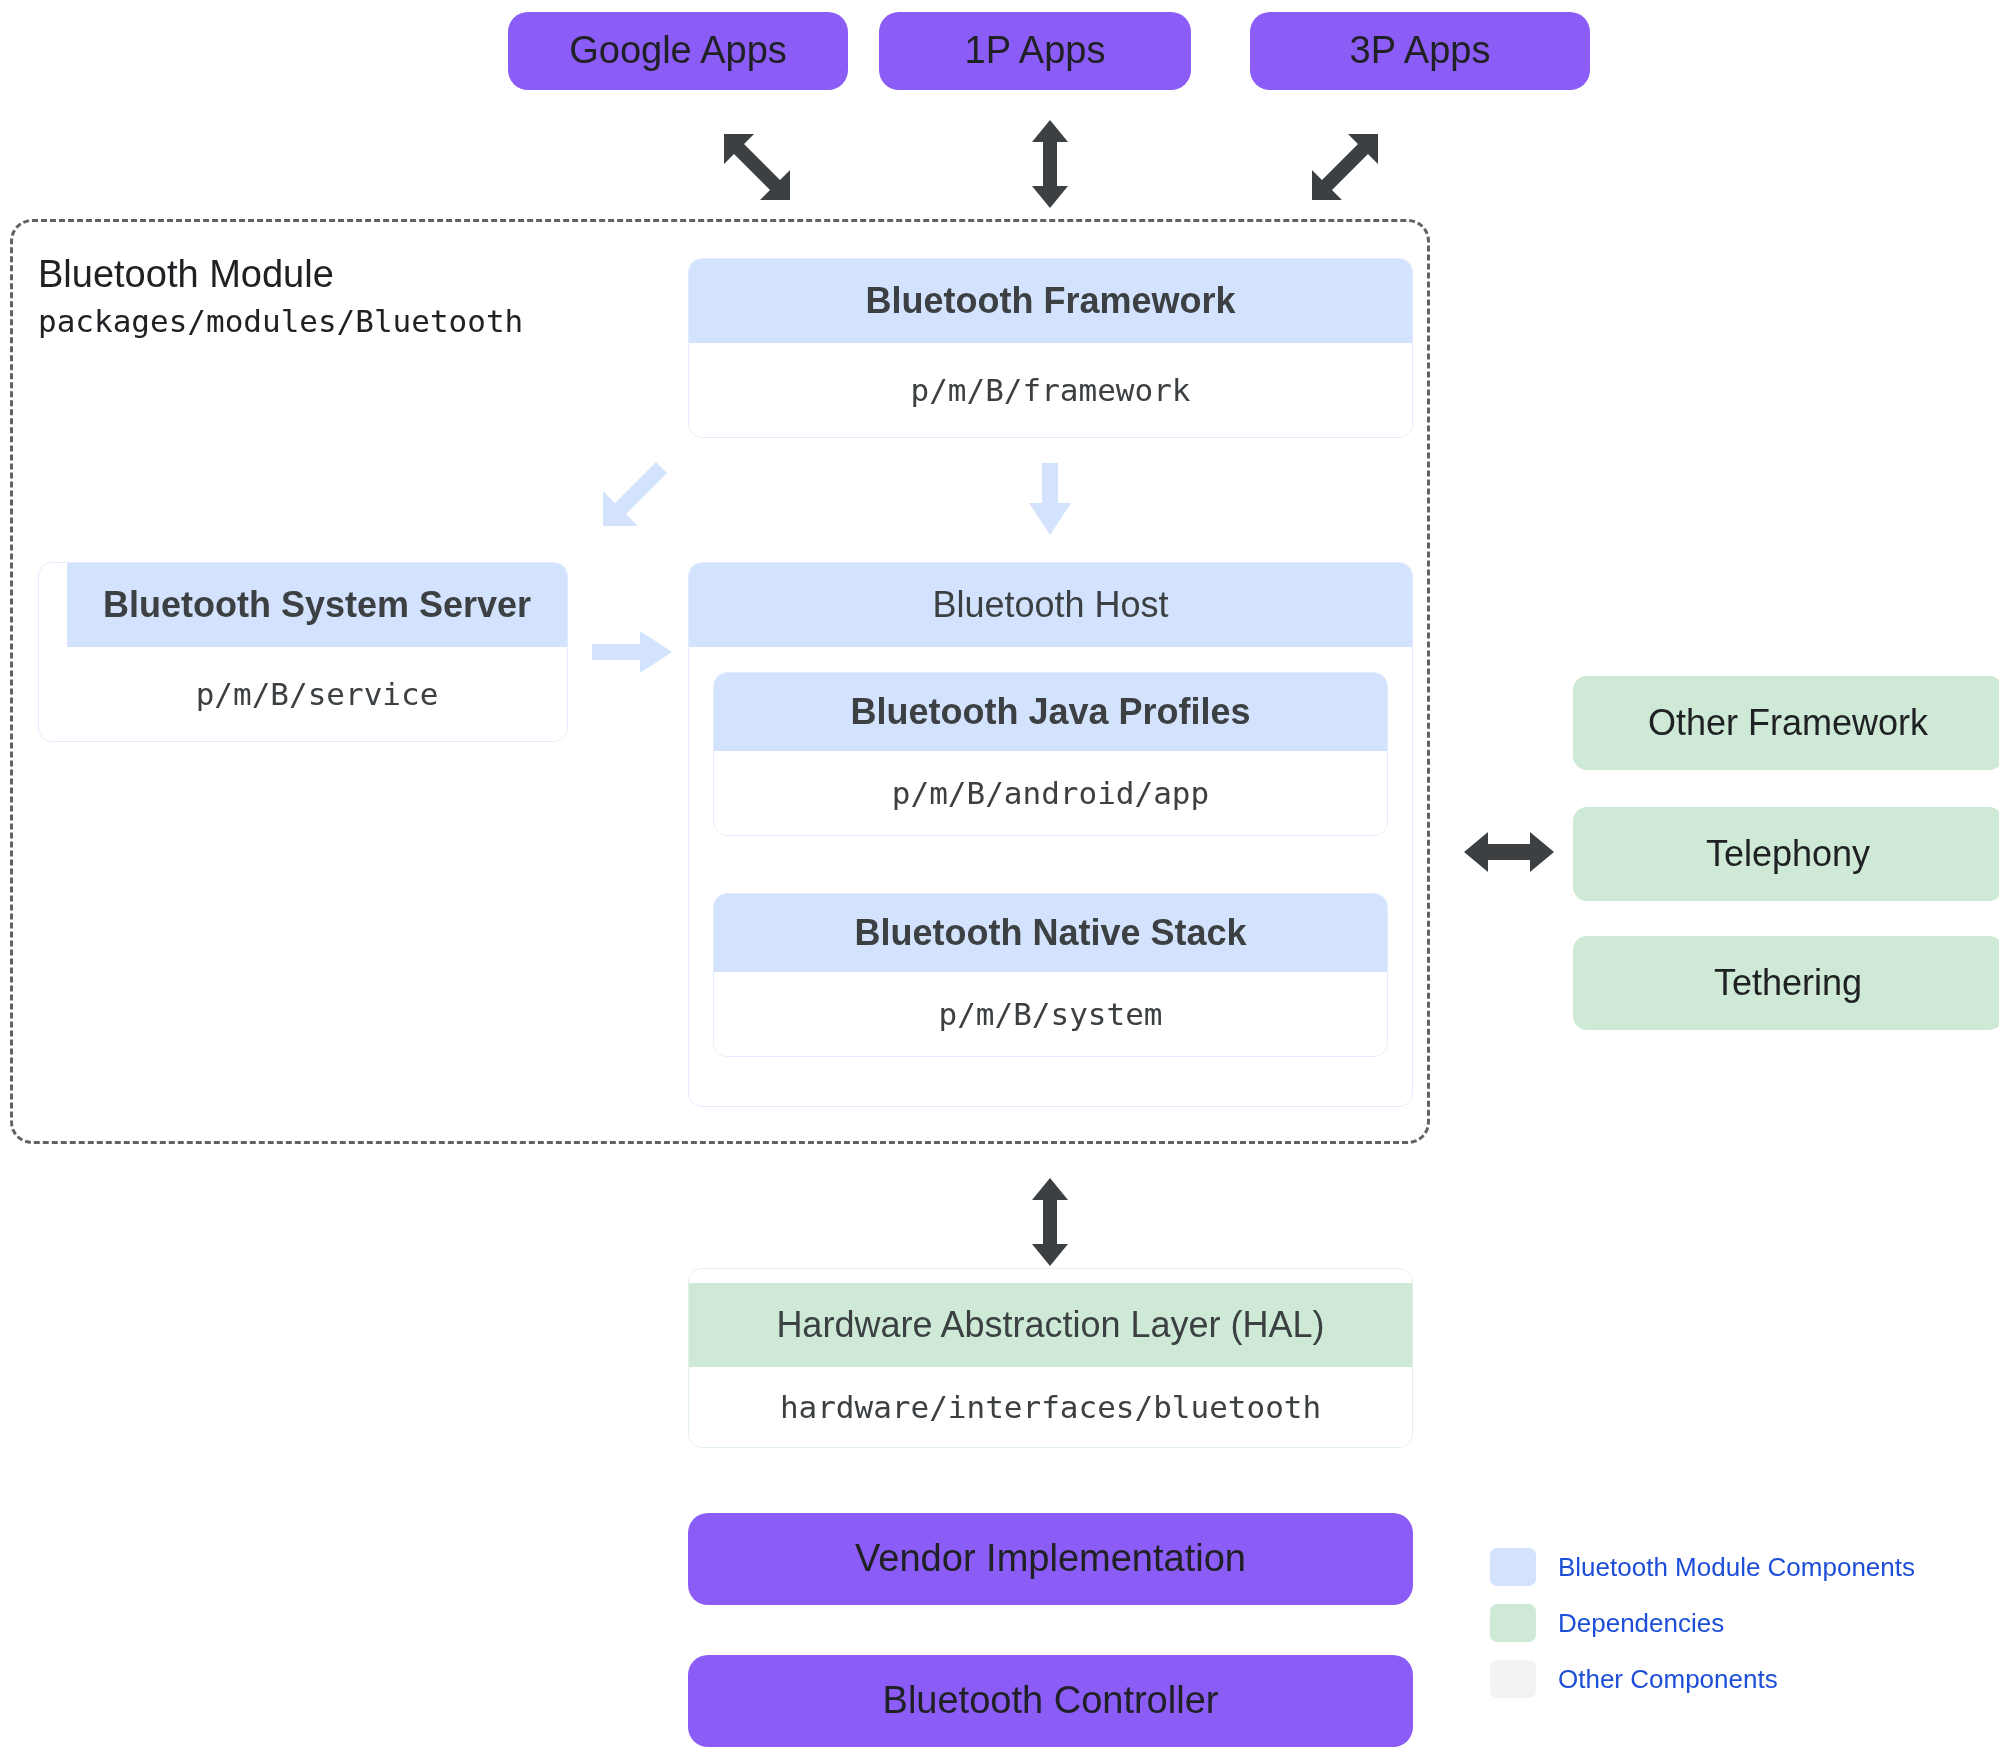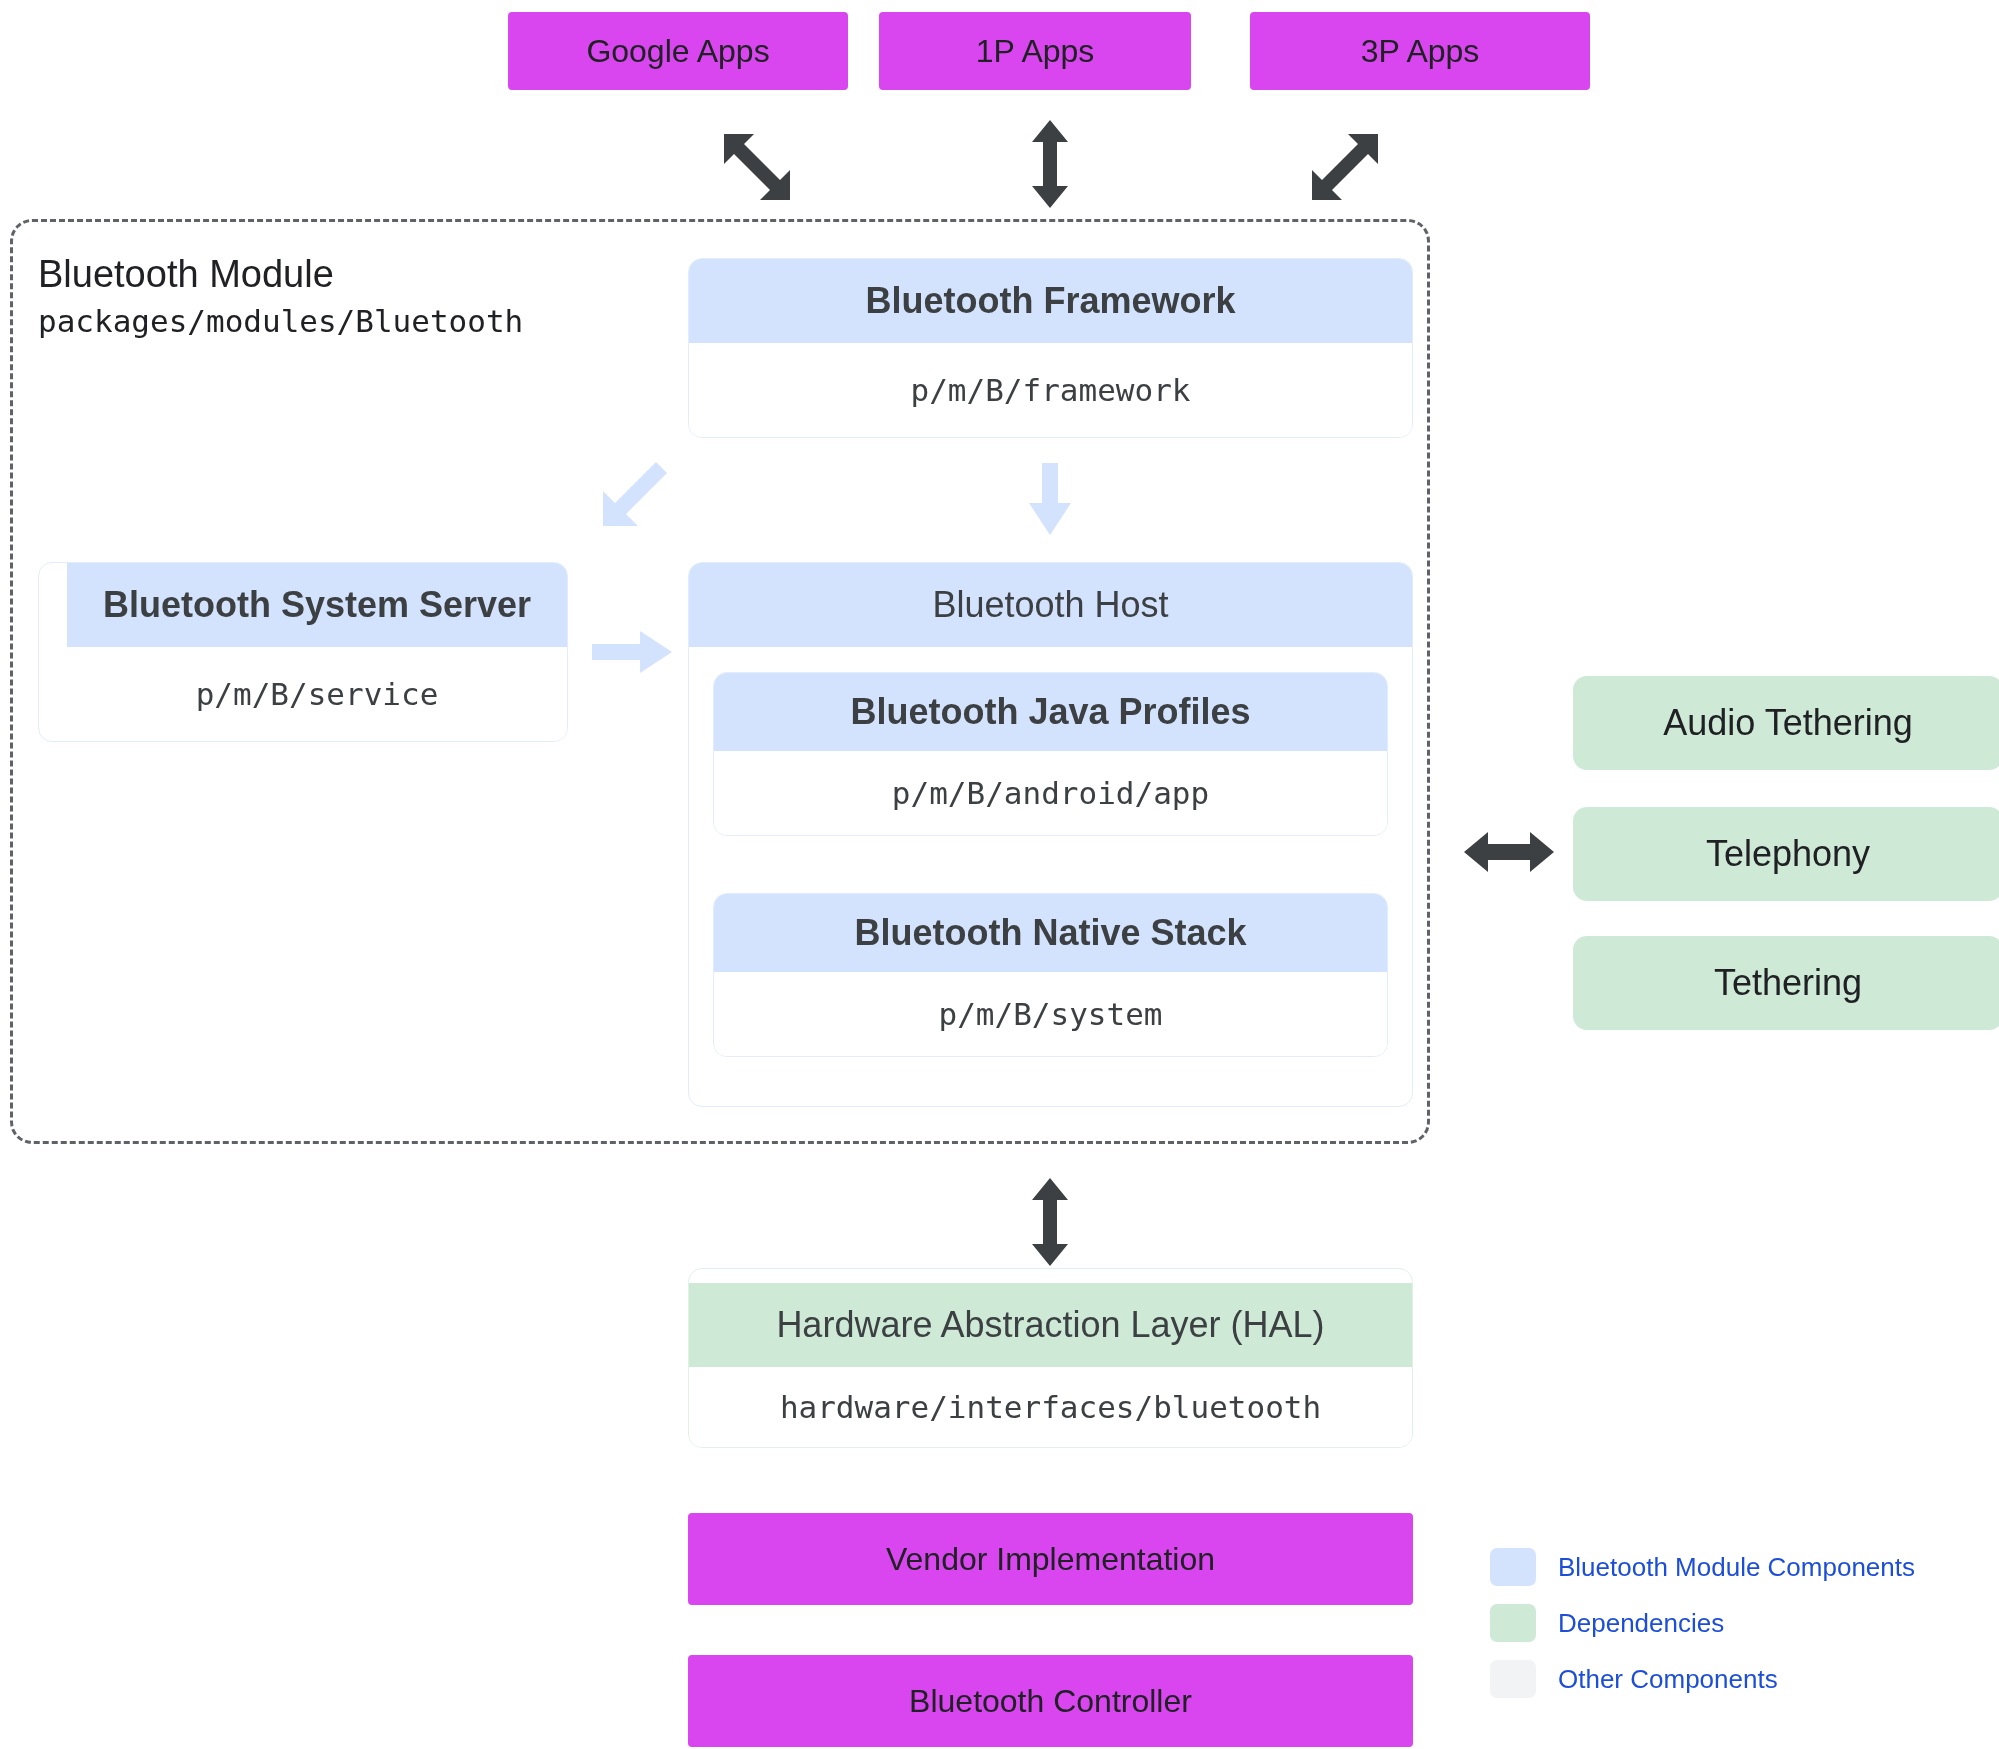--- a/index.html
+++ b/index.html
@@ -28,24 +28,24 @@
     box-sizing: border-box;
     border-radius: 14px;
     display: flex;
     align-items: center;
     justify-content: center;
     text-align: center;
     line-height: 1.15;
   }
 
   .box-grey {
-    background: #d946ef;
+    background: #8b5cf6;
     color: #202124;
-    font-size: 32px;
-    border-radius: 4px;
+    font-size: 38px;
+    border-radius: 20px;
   }
 
   .box-green-solid {
     background: #ceead6;
     color: #202124;
     font-size: 36px;
     border-radius: 14px;
   }
 
   
@@ -241,21 +241,21 @@
 
   <div class="arrow" style="left:1464px; top:830px;">
     <svg width="90" height="44" viewBox="0 0 90 44">
       <g fill="#3c4043">
         <path d="M0 22 L24 2 L24 14 L66 14 L66 2 L90 22 L66 42 L66 30 L24 30 L24 42 Z"></path>
       </g>
     </svg>
   </div>
 
   <div class="box box-green-solid" style="left:1573px; top:676px; width:430px; height:94px;">
-    <span>Audio Tethering</span>
+    <span>Other Framework</span>
   </div>
 
   <div class="box box-green-solid" style="left:1573px; top:807px; width:430px; height:94px;">
     <span>Telephony</span>
   </div>
 
   <div class="box box-green-solid" style="left:1573px; top:936px; width:430px; height:94px;">
     <span>Tethering</span>
   </div>
 

